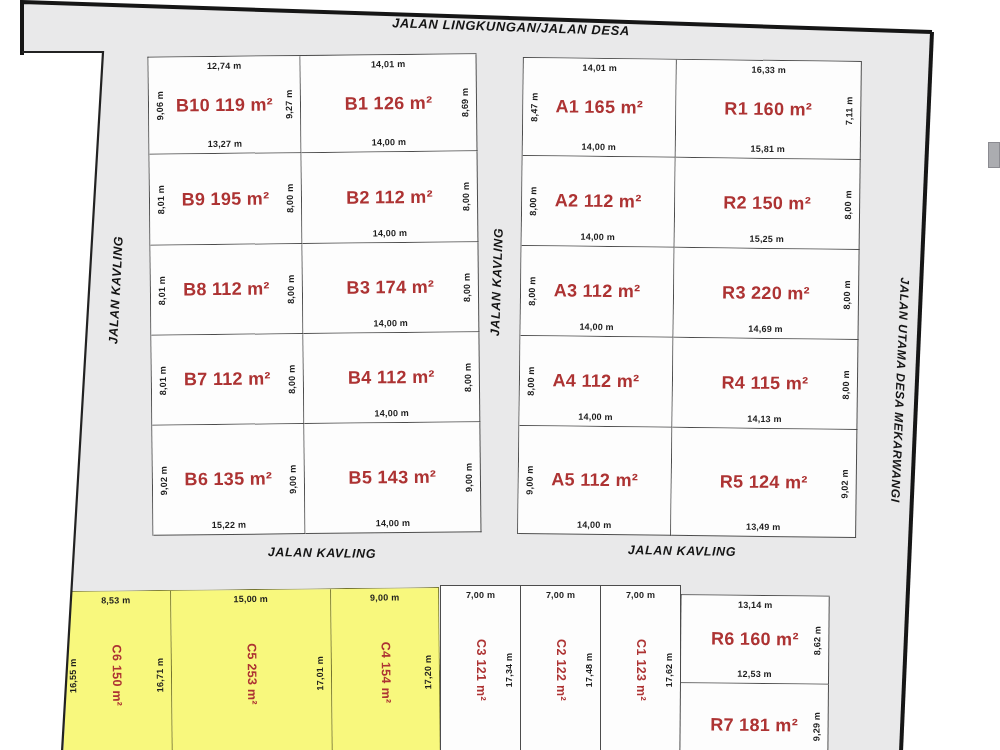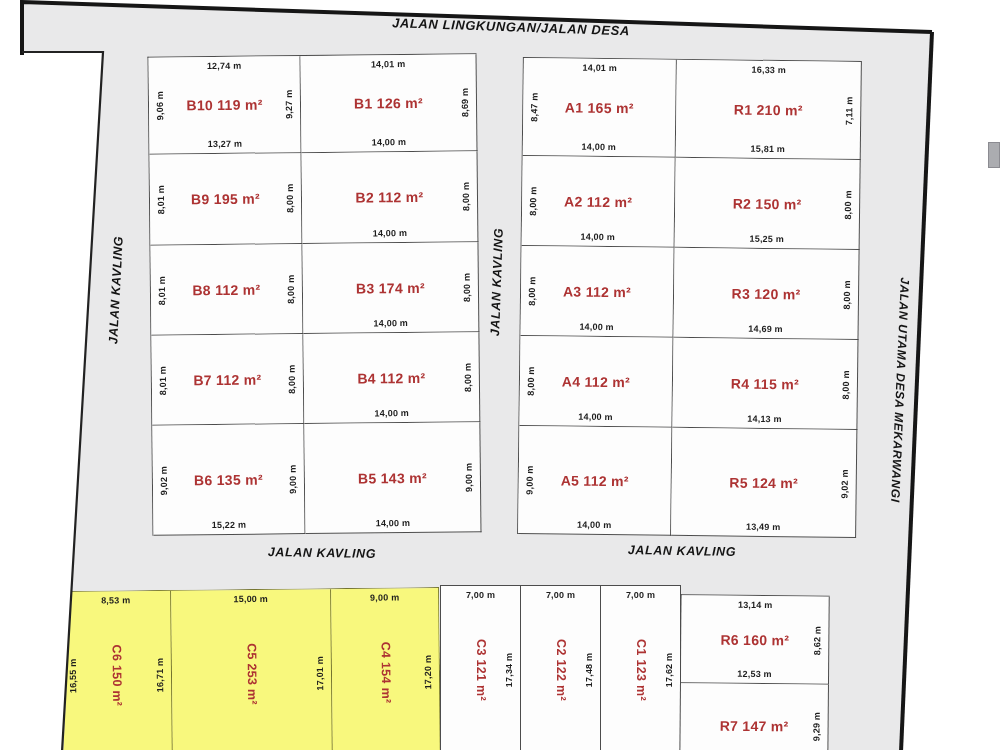--- a/index.html
+++ b/index.html
@@ -9,21 +9,21 @@
   svg.layer{position:absolute;left:0;top:0;z-index:0}
   svg.layer.top{z-index:6;pointer-events:none}
 
   .block{position:absolute;display:grid;z-index:3;border-top:1px solid #4c4c4c;border-left:1px solid #4c4c4c}
   .block.noleft{border-left:none}
   .plot{position:relative;background:#fdfdfd;border-right:1px solid #4c4c4c;border-bottom:1px solid #4c4c4c}
   .plot.yellow{background:#f8f87d;border-color:#73732e}
   .block.yellowb{border-color:#73732e}
 
   .area{position:absolute;inset:0;display:flex;align-items:center;justify-content:center;pointer-events:none}
-  .area>span{font-weight:bold;color:#ad3333;font-size:14px;letter-spacing:.3px;white-space:nowrap}
+  .area>span{font-weight:bold;color:#ad3333;font-size:18px;letter-spacing:.3px;white-space:nowrap}
   .plot.vert .area>span{transform:rotate(90deg);font-size:12.5px}
 
   .dim{position:absolute;font-size:9px;font-weight:bold;color:#1d1d1d;white-space:nowrap;letter-spacing:.2px}
   .dim.top{top:4px;left:0;right:0;text-align:center}
   .dim.bottom{bottom:4px;left:0;right:0;text-align:center}
   .dim.left{top:50%;left:-12px;width:46px;text-align:center;transform:translateY(-50%) rotate(-90deg)}
   .dim.right{top:50%;right:-12px;width:46px;text-align:center;transform:translateY(-50%) rotate(-90deg)}
 
   .road-label{position:absolute;z-index:4;font-weight:bold;font-style:italic;color:#141414;
               white-space:nowrap;letter-spacing:.6px;text-align:center}
@@ -163,36 +163,36 @@
       </div>
       <div class="plot">
         <div class="area">
           <span>A5 112 m²</span>
         </div>
         <span class="dim left">9,00 m</span>
         <span class="dim bottom">14,00 m</span>
       </div>
       <div class="plot">
         <div class="area">
-          <span>R1 210 m²</span>
+          <span>R1 160 m²</span>
         </div>
         <span class="dim top">16,33 m</span>
         <span class="dim right">7,11 m</span>
         <span class="dim bottom">15,81 m</span>
       </div>
       <div class="plot">
         <div class="area">
           <span>R2 150 m²</span>
         </div>
         <span class="dim right">8,00 m</span>
         <span class="dim bottom">15,25 m</span>
       </div>
       <div class="plot">
         <div class="area">
-          <span>R3 120 m²</span>
+          <span>R3 220 m²</span>
         </div>
         <span class="dim right">8,00 m</span>
         <span class="dim bottom">14,69 m</span>
       </div>
       <div class="plot">
         <div class="area">
           <span>R4 115 m²</span>
         </div>
         <span class="dim right">8,00 m</span>
         <span class="dim bottom">14,13 m</span>
@@ -256,21 +256,21 @@
       <div class="plot">
         <div class="area">
           <span>R6 160 m²</span>
         </div>
         <span class="dim top">13,14 m</span>
         <span class="dim right">8,62 m</span>
         <span class="dim bottom">12,53 m</span>
       </div>
       <div class="plot">
         <div class="area">
-          <span>R7 147 m²</span>
+          <span>R7 181 m²</span>
         </div>
         <span class="dim right">9,29 m</span>
       </div>
     </div>
 
   <div class="road-label" id="road-top">JALAN LINGKUNGAN/JALAN DESA</div>
   <div class="road-label" id="road-left">JALAN KAVLING</div>
   <div class="road-label" id="road-mid">JALAN KAVLING</div>
   <div class="road-label" id="road-right">JALAN UTAMA DESA MEKARWANGI</div>
   <div class="road-label" id="road-bl">JALAN KAVLING</div>

